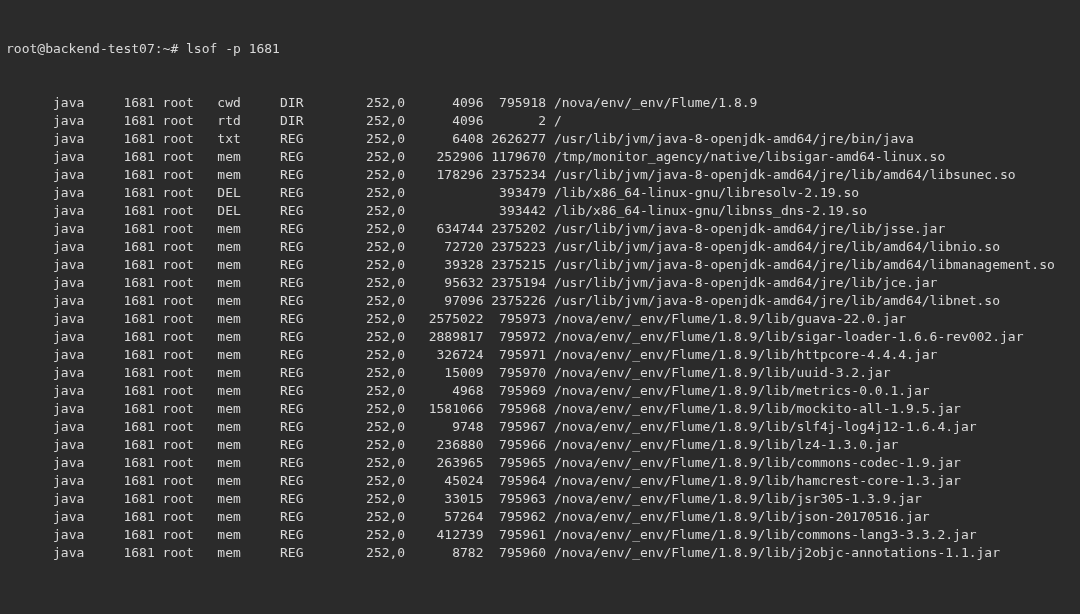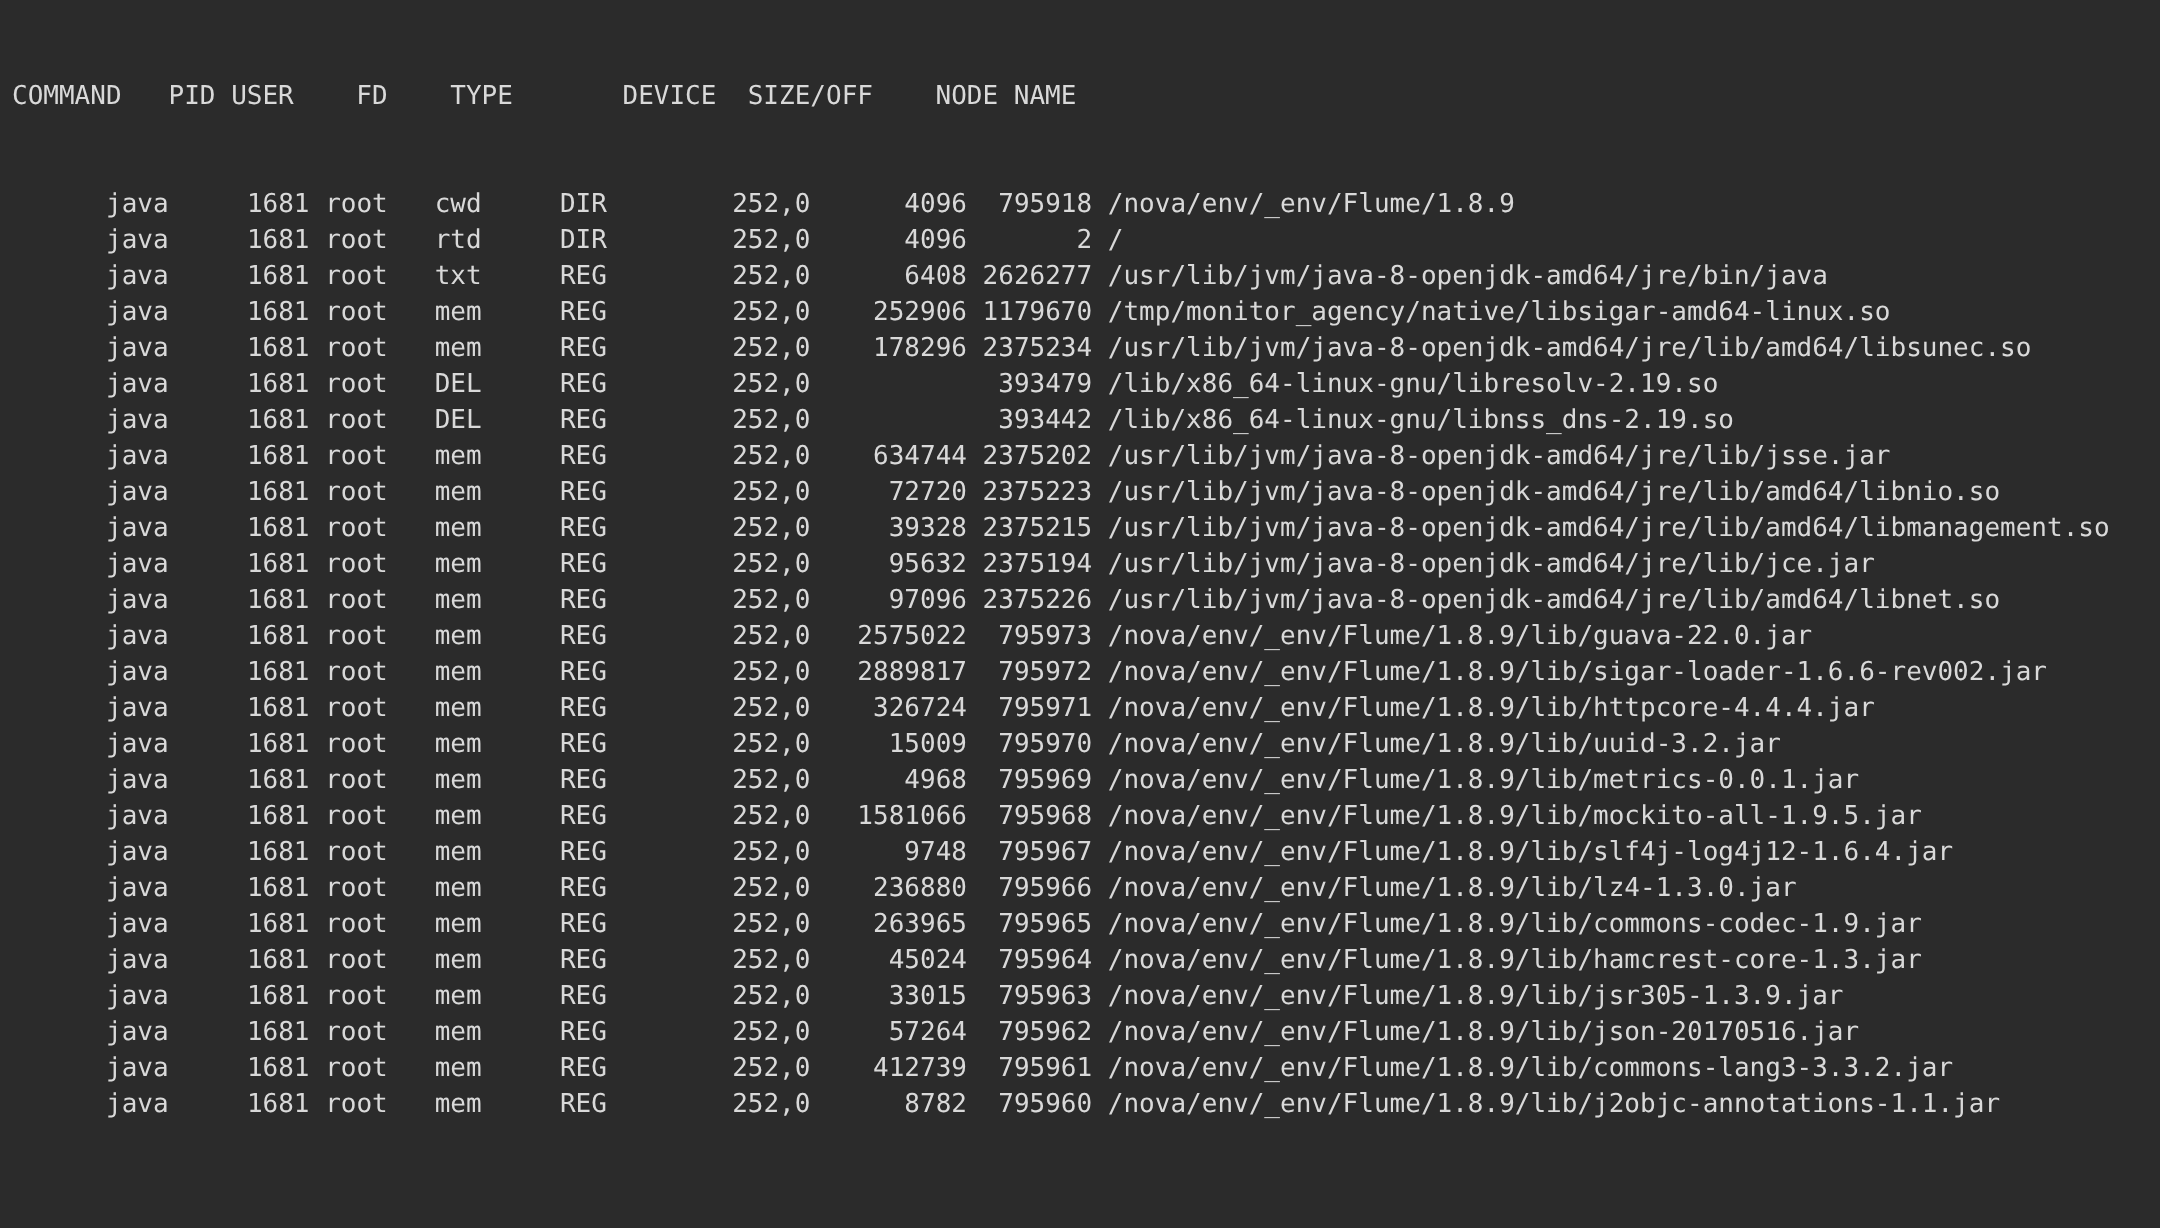--- a/index.html
+++ b/index.html
@@ -24,15 +24,15 @@
     margin-left: 47px;
   }
   .header {
     white-space: pre;
   }
 </style>
 </head>
 <body>
 
 <div class="terminal">
-  <div class="header" id="header-row">COMMAND   PID USER    FD    TYPE       DEVICE  SIZE/OFF    NODE NAME</div>
+  <div class="prompt-line"><span>root@backend-test07</span>:<span>~</span><span>#</span> <span>lsof -p 1681</span></div>
   <div id="rows"><div class="row">java     1681 root   cwd     DIR        252,0      4096  795918 /nova/env/_env/Flume/1.8.9</div><div class="row">java     1681 root   rtd     DIR        252,0      4096       2 /</div><div class="row">java     1681 root   txt     REG        252,0      6408 2626277 /usr/lib/jvm/java-8-openjdk-amd64/jre/bin/java</div><div class="row">java     1681 root   mem     REG        252,0    252906 1179670 /tmp/monitor_agency/native/libsigar-amd64-linux.so</div><div class="row">java     1681 root   mem     REG        252,0    178296 2375234 /usr/lib/jvm/java-8-openjdk-amd64/jre/lib/amd64/libsunec.so</div><div class="row">java     1681 root   DEL     REG        252,0            393479 /lib/x86_64-linux-gnu/libresolv-2.19.so</div><div class="row">java     1681 root   DEL     REG        252,0            393442 /lib/x86_64-linux-gnu/libnss_dns-2.19.so</div><div class="row">java     1681 root   mem     REG        252,0    634744 2375202 /usr/lib/jvm/java-8-openjdk-amd64/jre/lib/jsse.jar</div><div class="row">java     1681 root   mem     REG        252,0     72720 2375223 /usr/lib/jvm/java-8-openjdk-amd64/jre/lib/amd64/libnio.so</div><div class="row">java     1681 root   mem     REG        252,0     39328 2375215 /usr/lib/jvm/java-8-openjdk-amd64/jre/lib/amd64/libmanagement.so</div><div class="row">java     1681 root   mem     REG        252,0     95632 2375194 /usr/lib/jvm/java-8-openjdk-amd64/jre/lib/jce.jar</div><div class="row">java     1681 root   mem     REG        252,0     97096 2375226 /usr/lib/jvm/java-8-openjdk-amd64/jre/lib/amd64/libnet.so</div><div class="row">java     1681 root   mem     REG        252,0   2575022  795973 /nova/env/_env/Flume/1.8.9/lib/guava-22.0.jar</div><div class="row">java     1681 root   mem     REG        252,0   2889817  795972 /nova/env/_env/Flume/1.8.9/lib/sigar-loader-1.6.6-rev002.jar</div><div class="row">java     1681 root   mem     REG        252,0    326724  795971 /nova/env/_env/Flume/1.8.9/lib/httpcore-4.4.4.jar</div><div class="row">java     1681 root   mem     REG        252,0     15009  795970 /nova/env/_env/Flume/1.8.9/lib/uuid-3.2.jar</div><div class="row">java     1681 root   mem     REG        252,0      4968  795969 /nova/env/_env/Flume/1.8.9/lib/metrics-0.0.1.jar</div><div class="row">java     1681 root   mem     REG        252,0   1581066  795968 /nova/env/_env/Flume/1.8.9/lib/mockito-all-1.9.5.jar</div><div class="row">java     1681 root   mem     REG        252,0      9748  795967 /nova/env/_env/Flume/1.8.9/lib/slf4j-log4j12-1.6.4.jar</div><div class="row">java     1681 root   mem     REG        252,0    236880  795966 /nova/env/_env/Flume/1.8.9/lib/lz4-1.3.0.jar</div><div class="row">java     1681 root   mem     REG        252,0    263965  795965 /nova/env/_env/Flume/1.8.9/lib/commons-codec-1.9.jar</div><div class="row">java     1681 root   mem     REG        252,0     45024  795964 /nova/env/_env/Flume/1.8.9/lib/hamcrest-core-1.3.jar</div><div class="row">java     1681 root   mem     REG        252,0     33015  795963 /nova/env/_env/Flume/1.8.9/lib/jsr305-1.3.9.jar</div><div class="row">java     1681 root   mem     REG        252,0     57264  795962 /nova/env/_env/Flume/1.8.9/lib/json-20170516.jar</div><div class="row">java     1681 root   mem     REG        252,0    412739  795961 /nova/env/_env/Flume/1.8.9/lib/commons-lang3-3.3.2.jar</div><div class="row">java     1681 root   mem     REG        252,0      8782  795960 /nova/env/_env/Flume/1.8.9/lib/j2objc-annotations-1.1.jar</div></div>
 </div>
 
 </body></html>

